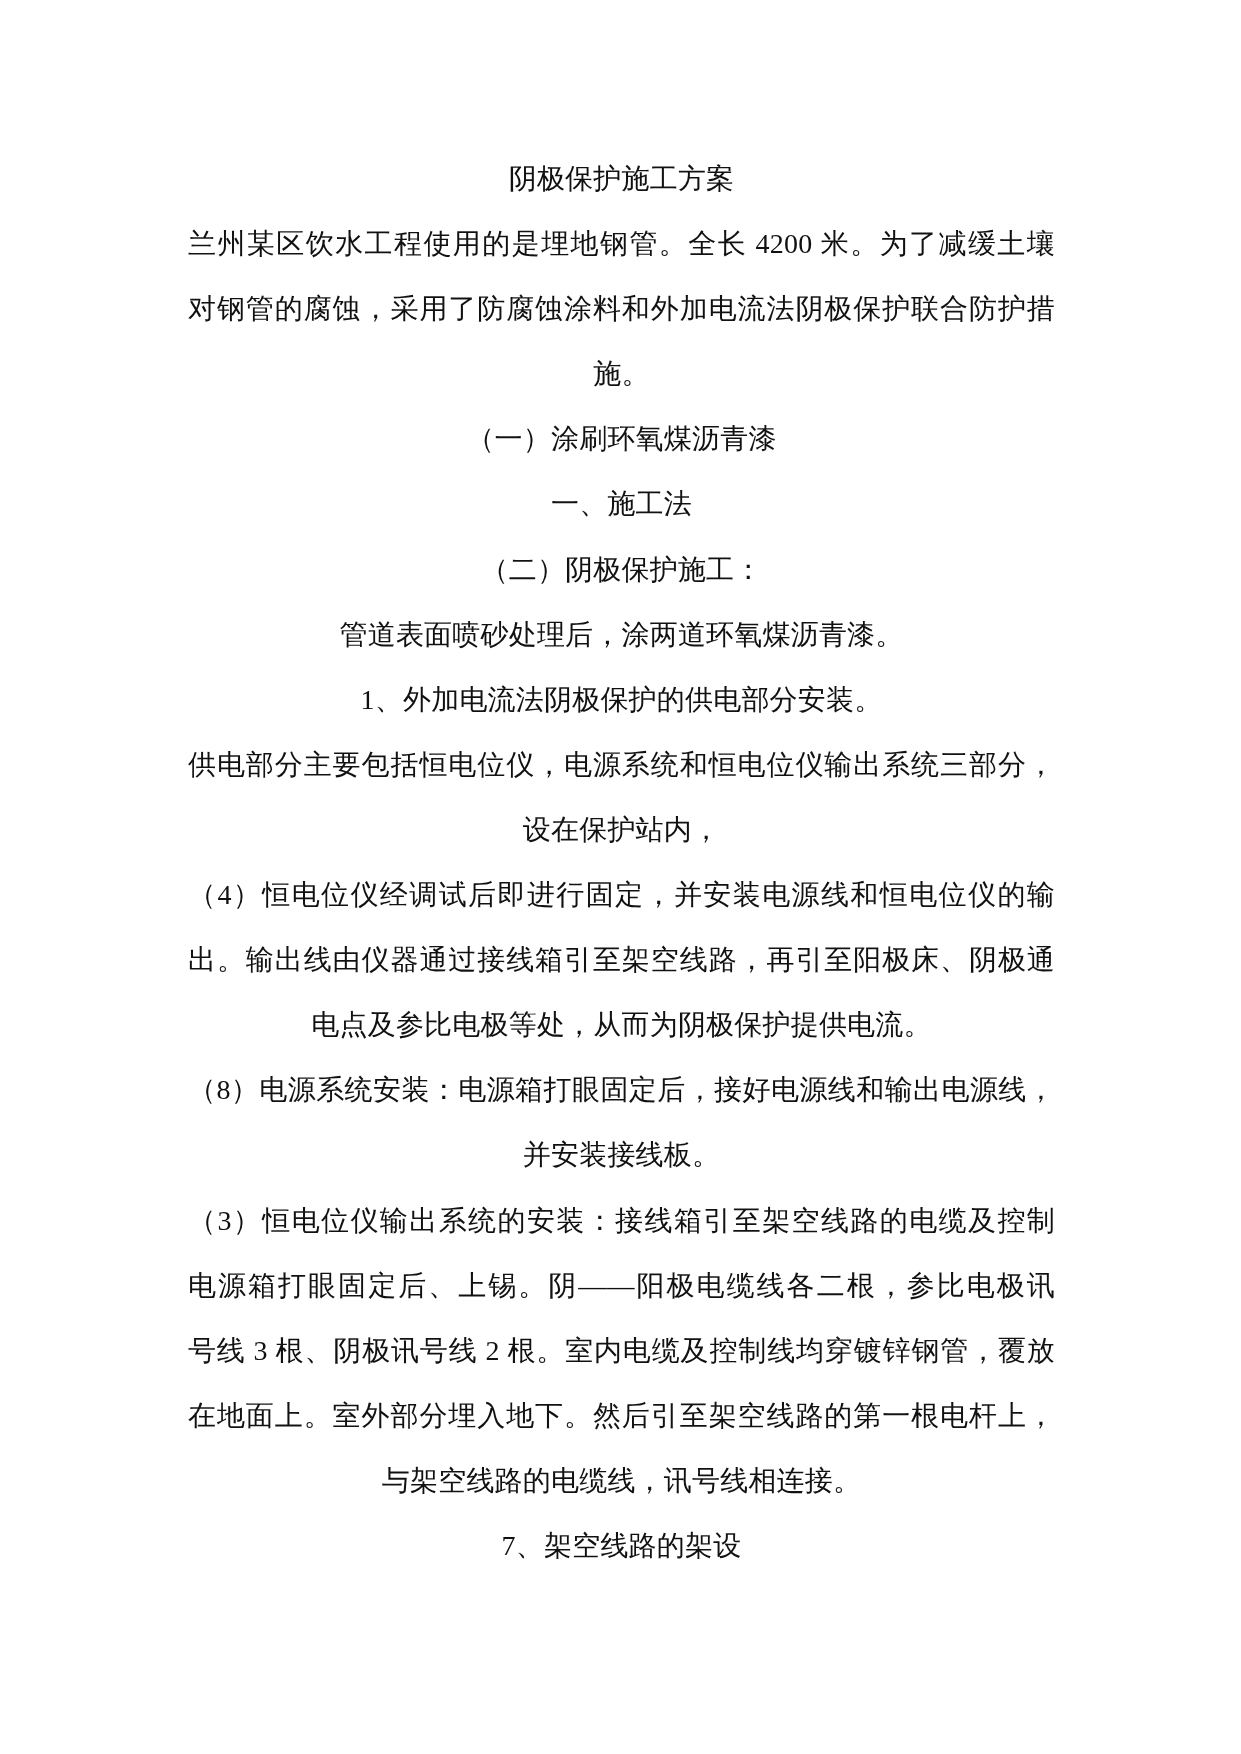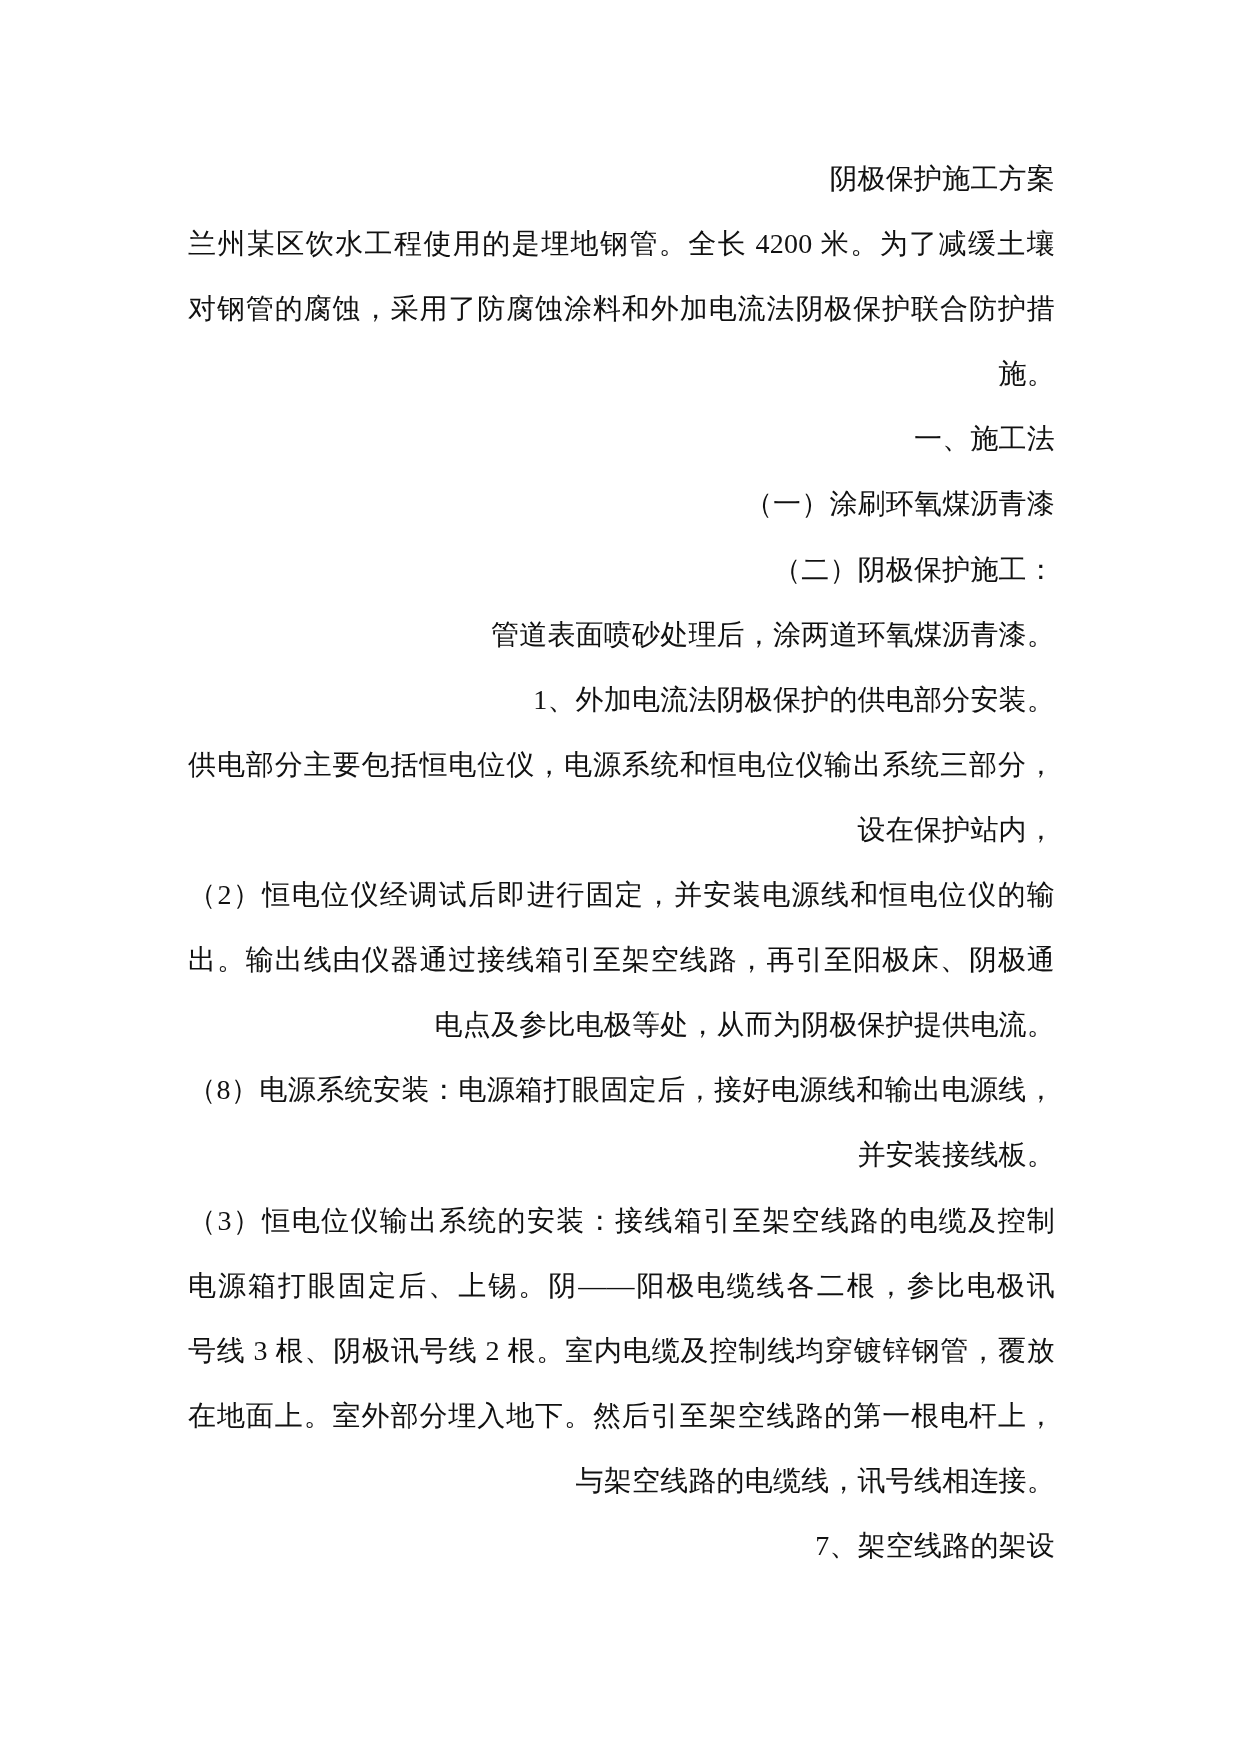--- a/index.html
+++ b/index.html
@@ -19,45 +19,45 @@
     left: 188px;
     top: 146px;
     width: 867px;
   }
   .line {
     height: 65.1px;
     line-height: 65.1px;
     font-size: 28px;
     color: #111111;
     font-family: "Liberation Serif", "DejaVu Serif", serif;
-    text-align: right;
+    text-align: center;
     letter-spacing: 0.2px;
   }
   .line.full {
     text-align: justify;
     text-align-last: justify;
   }
 </style>
 </head>
 <body>
 
 <div class="page">
   <div class="textblock">
     <div class="line">阴极保护施工方案</div>
     <div class="line full">兰州某区饮水工程使用的是埋地钢管。全长 4200 米。为了减缓土壤</div>
     <div class="line full">对钢管的腐蚀，采用了防腐蚀涂料和外加电流法阴极保护联合防护措</div>
     <div class="line">施。</div>
+    <div class="line">（一）涂刷环氧煤沥青漆</div>
     <div class="line">一、施工法</div>
-    <div class="line">（一）涂刷环氧煤沥青漆</div>
     <div class="line">（二）阴极保护施工：</div>
     <div class="line">管道表面喷砂处理后，涂两道环氧煤沥青漆。</div>
     <div class="line">1、外加电流法阴极保护的供电部分安装。</div>
     <div class="line full">供电部分主要包括恒电位仪，电源系统和恒电位仪输出系统三部分，</div>
     <div class="line">设在保护站内，</div>
-    <div class="line full">（2）恒电位仪经调试后即进行固定，并安装电源线和恒电位仪的输</div>
+    <div class="line full">（4）恒电位仪经调试后即进行固定，并安装电源线和恒电位仪的输</div>
     <div class="line full">出。输出线由仪器通过接线箱引至架空线路，再引至阳极床、阴极通</div>
     <div class="line">电点及参比电极等处，从而为阴极保护提供电流。</div>
     <div class="line full">（8）电源系统安装：电源箱打眼固定后，接好电源线和输出电源线，</div>
     <div class="line">并安装接线板。</div>
     <div class="line full">（3）恒电位仪输出系统的安装：接线箱引至架空线路的电缆及控制</div>
     <div class="line full">电源箱打眼固定后、上锡。阴——阳极电缆线各二根，参比电极讯</div>
     <div class="line full">号线 3 根、阴极讯号线 2 根。室内电缆及控制线均穿镀锌钢管，覆放</div>
     <div class="line full">在地面上。室外部分埋入地下。然后引至架空线路的第一根电杆上，</div>
     <div class="line">与架空线路的电缆线，讯号线相连接。</div>
     <div class="line">7、架空线路的架设</div>

